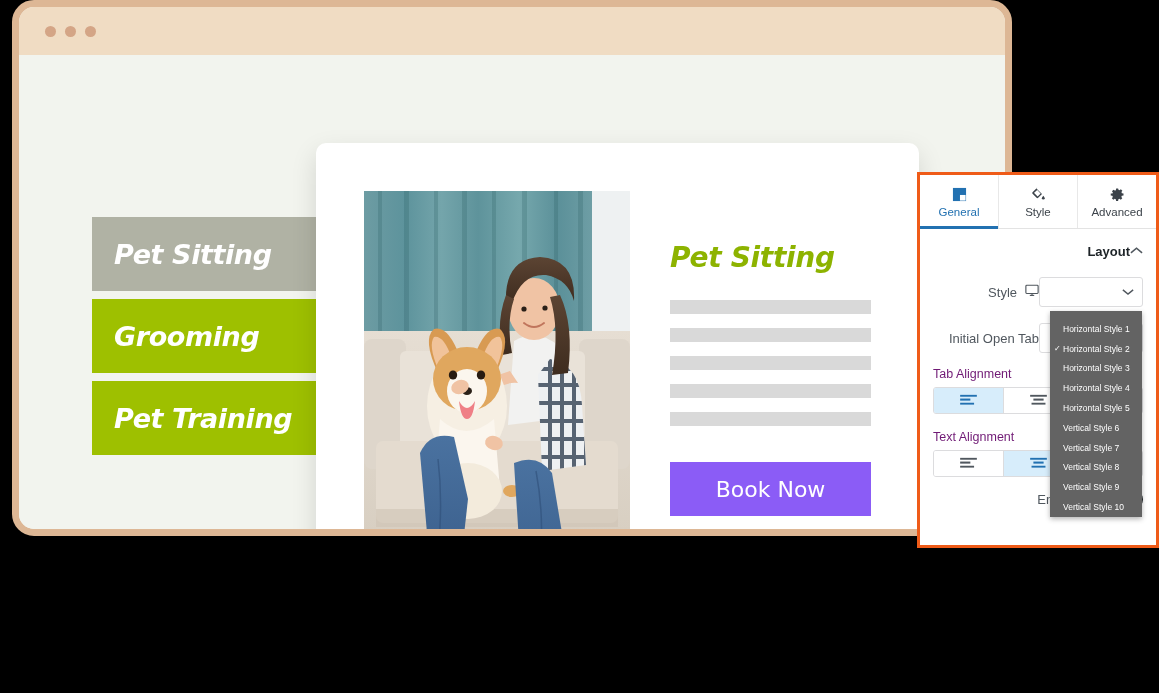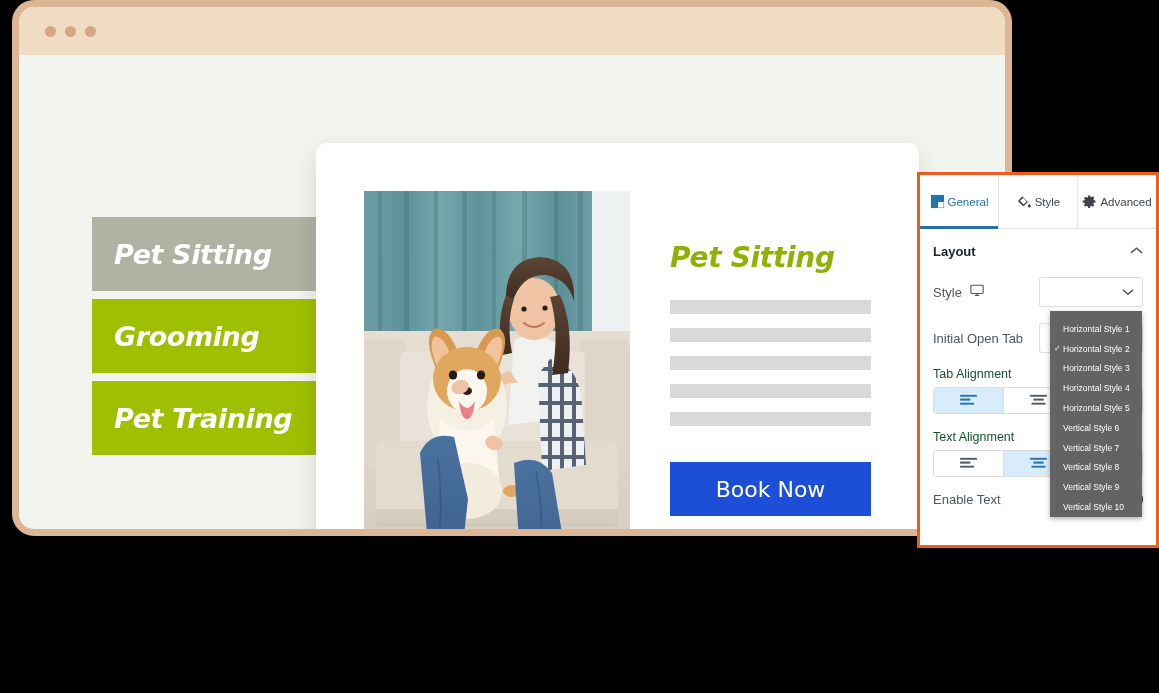--- a/index.html
+++ b/index.html
@@ -77,68 +77,68 @@
   .detail-title {
     color: #8db300;
     font-size: 28px; font-weight: bold; font-style: italic;
     font-family: "DejaVu Sans", sans-serif;
     letter-spacing: -0.3px;
     margin-bottom: 26px;
   }
   .line-ph { height: 14px; background: #d9d9d9; margin-bottom: 14px; }
   .book-btn {
     margin-top: 22px;
-    height: 54px; background: #1d4ed8;
+    height: 54px; background: #8b5cf6;
     color: #fff; font-size: 22px;
     font-family: "DejaVu Sans", sans-serif;
     display: flex; align-items: center; justify-content: center;
     cursor: pointer; border: none; width: 100%;
   }
 
   
   .settings-panel {
     position: absolute; left: 917px; top: 172px;
     width: 242px; height: 376px;
     background: #ffffff;
     border: 3px solid #ef5b18;
     overflow: visible;
     font-family: "Liberation Sans", sans-serif;
   }
   .panel-tabs { display: flex; height: 54px; border-bottom: 1px solid #e3e3e3; }
   .panel-tab {
-    flex: 1; display: flex; 
+    flex: 1; display: flex; flex-direction: column;
     align-items: center; justify-content: center; gap: 3px;
     font-size: 11.5px; color: #3c434a; cursor: pointer;
     border-right: 1px solid #e8e8e8;
     position: relative; background: #fff;
   }
   .panel-tab:last-child { border-right: none; }
   .panel-tab.active { color: #2271b1; }
   .panel-tab.active::after {
     content: ""; position: absolute; left: 0; right: 0; bottom: -1px;
     height: 3px; background: #2271b1;
   }
   .tab-ico { height: 17px; display: flex; align-items: center; justify-content: center; }
 
   .panel-body { padding: 0 13px; position: relative; }
 
-  .row { display: flex; align-items: center; justify-content: space-between; }
+  .row { display: flex; align-items: center; justify-content: flex-end; }
   .sec-head { height: 36px; margin-top: 4px; }
   .sec-head .sec-title { font-size: 13px; font-weight: bold; color: #1d2327; }
   .chev { color: #555; font-size: 11px; line-height: 1; }
 
   .field-row { height: 46px; }
   .field-label { font-size: 13px; color: #50575e; display: flex; align-items: center; gap: 8px; }
   .select-box {
     width: 104px; height: 30px; border: 1px solid #dcdcde; border-radius: 3px;
     background: #fff; display: flex; align-items: center; justify-content: flex-end;
     padding-right: 8px; color: #555; font-size: 11px; cursor: pointer;
   }
 
-  .group-label { font-size: 12.5px; color: #14532d; margin: 6px 0 6px; }
+  .group-label { font-size: 12.5px; color: #701a75; margin: 6px 0 6px; }
   .seg-group { display: flex; height: 27px; border: 1px solid #dcdcde; border-radius: 3px; overflow: hidden; }
   .seg {
     flex: 1; display: flex; align-items: center; justify-content: center;
     border-right: 1px solid #dcdcde; background: #fff; cursor: pointer;
   }
   .seg:last-child { border-right: none; }
   .seg.active { background: #d7edfb; }
 
   .toggle-row { height: 44px; }
   .toggle {

